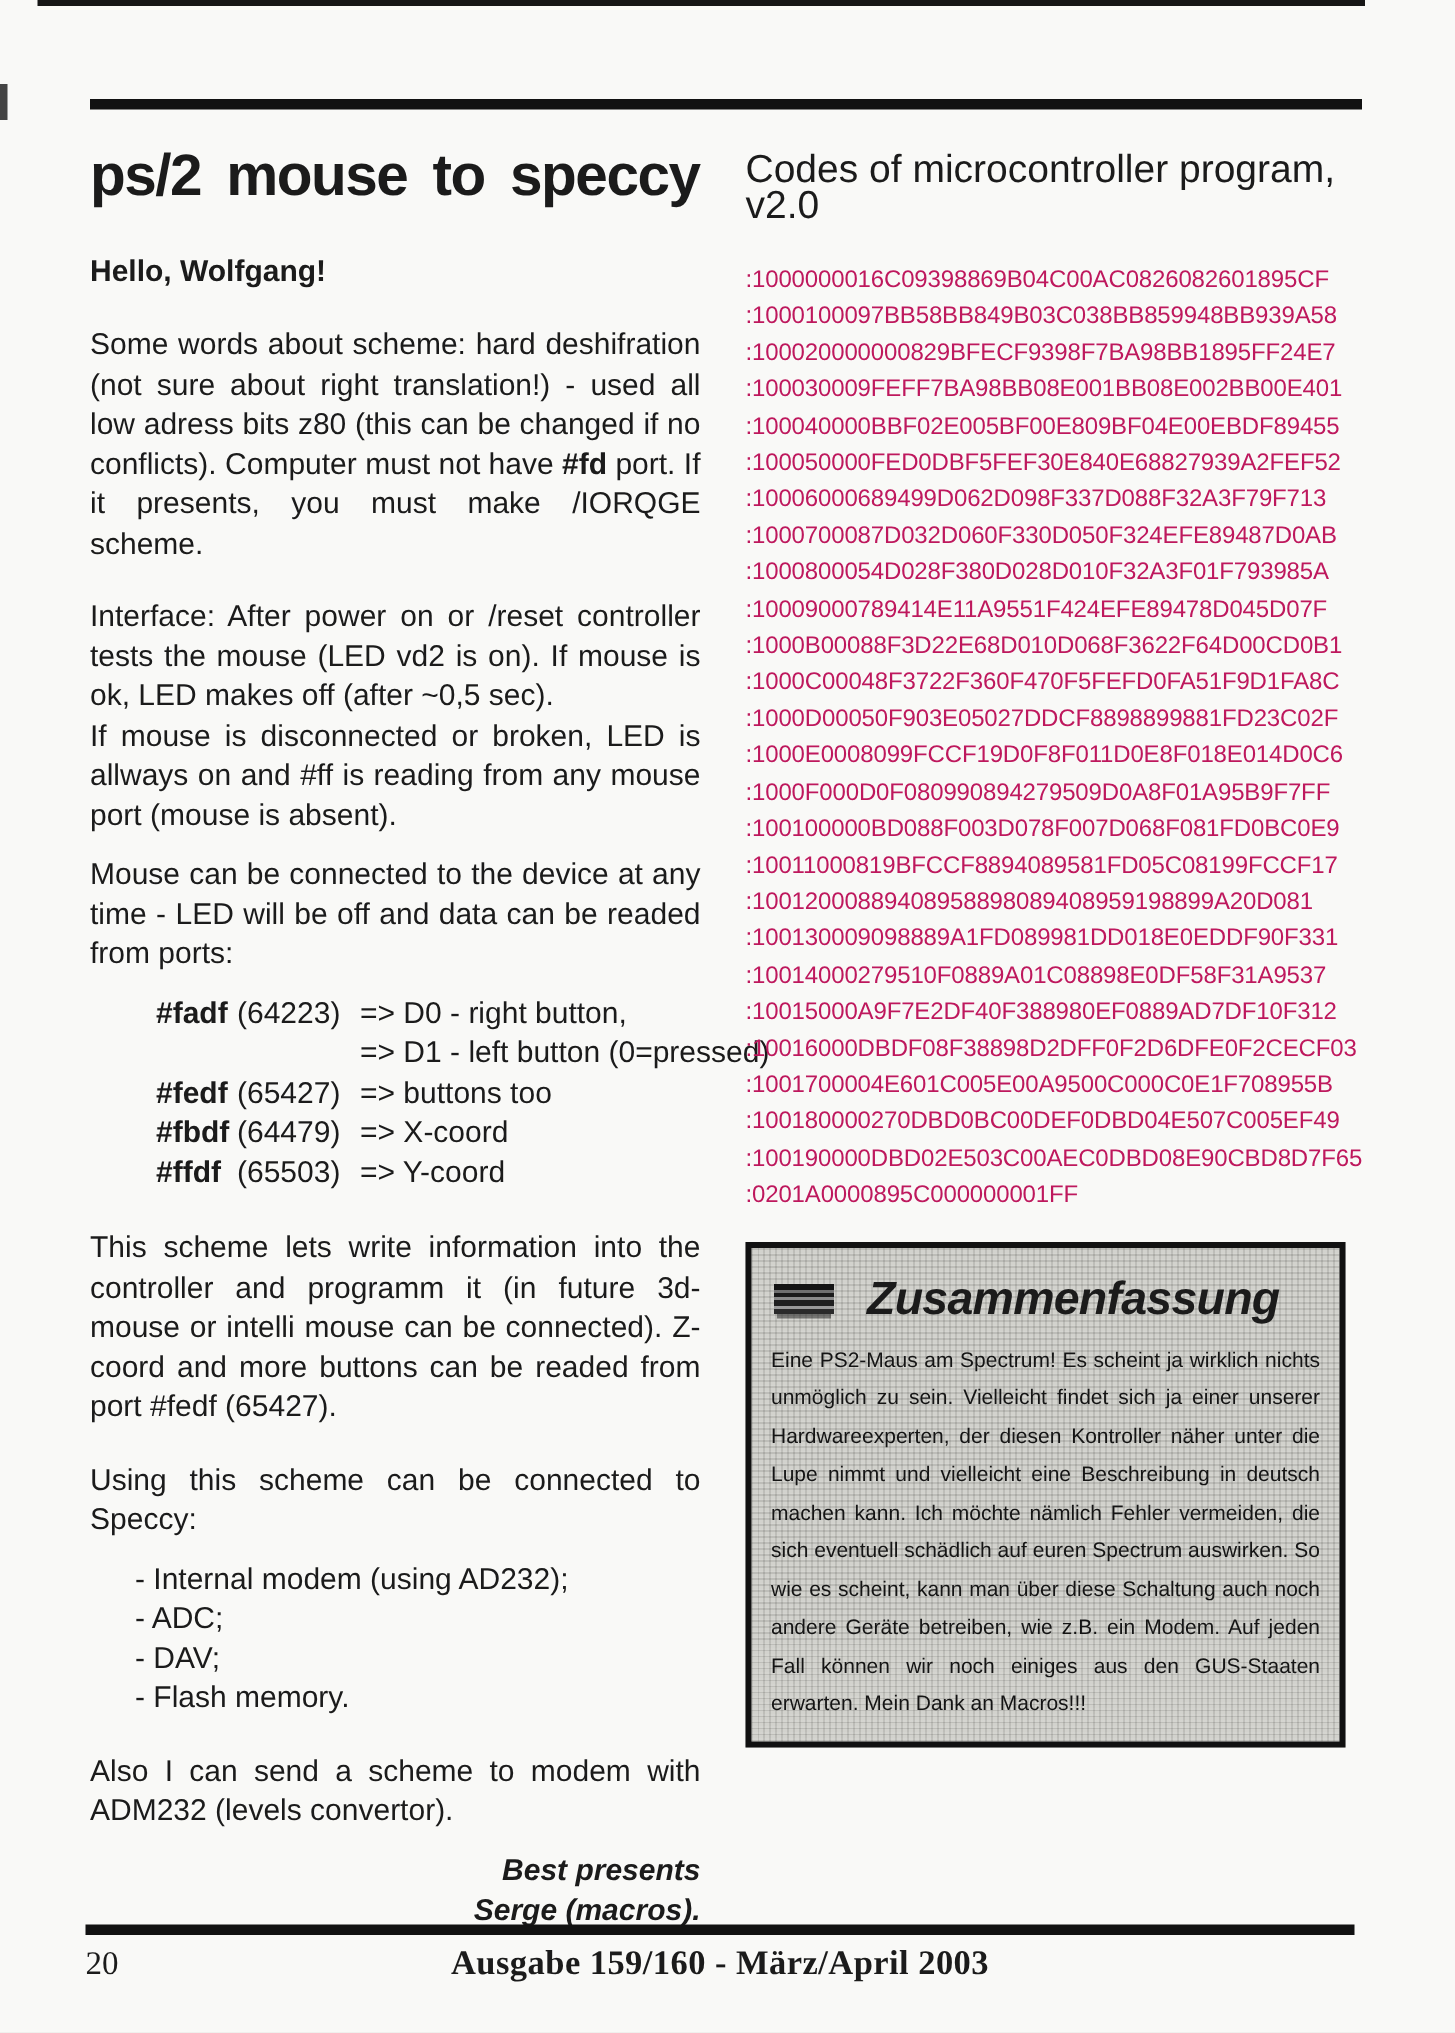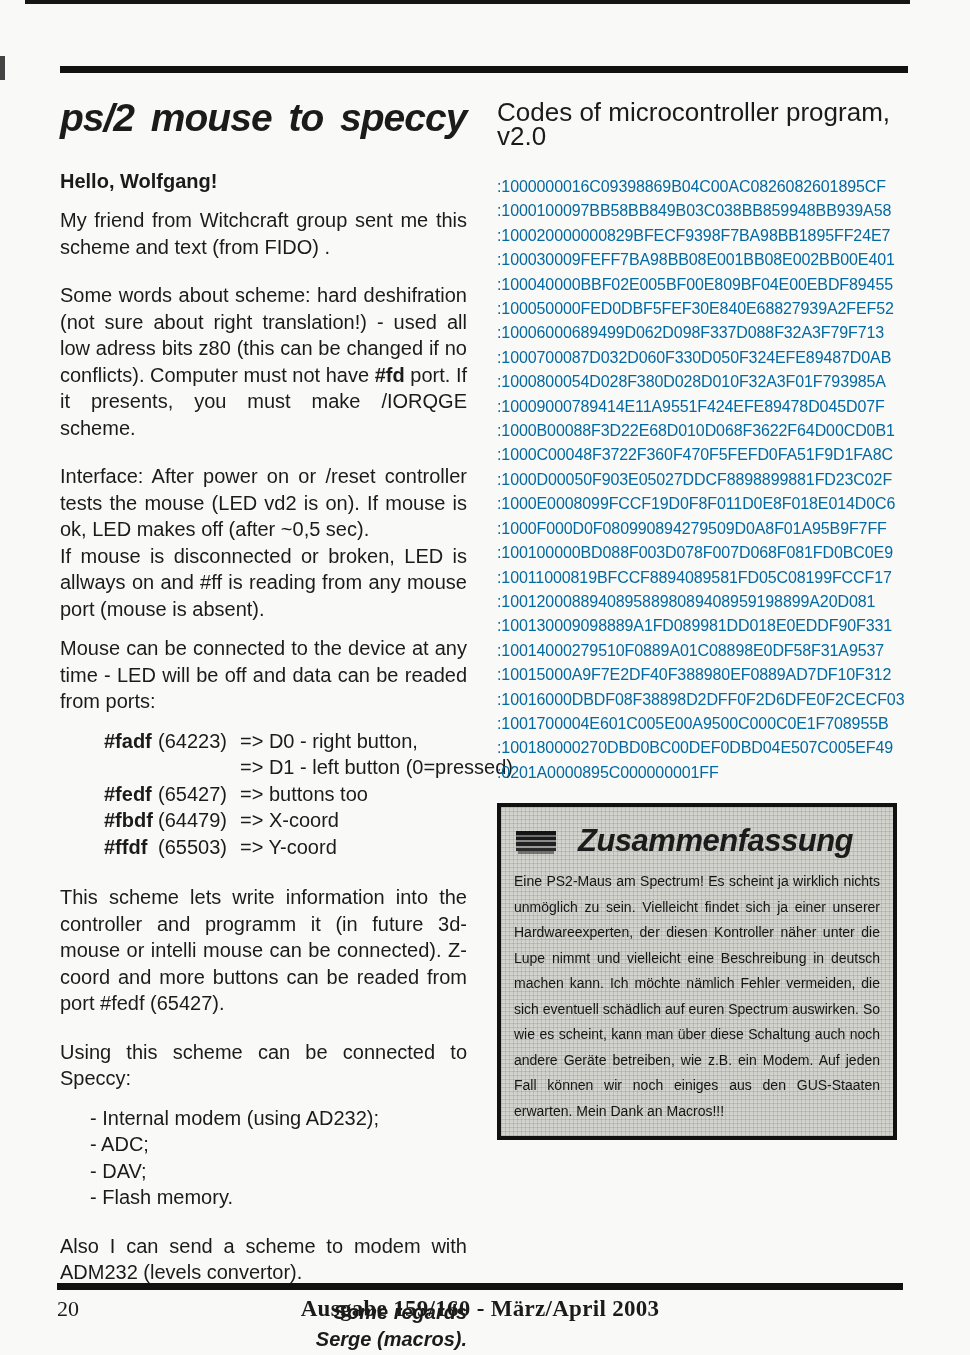--- a/index.html
+++ b/index.html
@@ -9,41 +9,41 @@
     font-family:"Liberation Sans",sans-serif;
   }
   .top-edge{position:absolute;left:25px;top:0;width:885px;height:4px;background:#161616;}
   .left-edge-mark{position:absolute;left:0;top:56px;width:5px;height:24px;background:#444;}
   .header-rule{position:absolute;left:60px;top:66px;width:848px;height:7px;background:#121212;}
 
   .col-left{position:absolute;left:60px;top:94px;width:407px;}
   .col-right{position:absolute;left:497px;top:100px;width:418px;}
 
   .title{
-    font-style:italic;font-weight:700;font-size:39px;line-height:48px;
+    font-weight:700;font-size:39px;line-height:48px;
     letter-spacing:-1px;word-spacing:7px;margin:0 0 26px 0;white-space:nowrap;
   }
   .greeting{font-weight:700;font-size:20px;line-height:27px;margin:0 0 12px 0;}
   .para{font-size:20px;line-height:26.5px;text-align:justify;margin:0 0 13px 0;}
   .para.tight{margin-bottom:0;}
   .para.gap{margin-top:22px;}
   .b{font-weight:700;}
 
   .ports{margin:6px 0 24px 0;font-size:20px;line-height:26.5px;}
   .port-row{display:flex;white-space:nowrap;}
   .port-tag{font-weight:700;width:54px;flex:0 0 auto;margin-left:44px;}
   .port-num{width:82px;flex:0 0 auto;}
 
   .bullets{margin:0 0 13px 0;padding-left:30px;font-size:20px;line-height:26.5px;}
   .bullets div{white-space:nowrap;}
 
   .signature{margin-top:9px;text-align:right;font-weight:700;font-style:italic;font-size:20px;line-height:27px;}
 
   .codes-heading{font-weight:400;font-size:26px;line-height:24px;margin:0;}
-  .hex{margin-top:27px;font-size:16px;line-height:24.4px;letter-spacing:-0.1px;color:#0369a1;}
+  .hex{margin-top:27px;font-size:16px;line-height:24.4px;letter-spacing:-0.1px;color:#be185d;}
   .hex div{white-space:nowrap;}
 
   .summary-box{
     margin-top:18px;width:400px;border:4px solid #111;
     background-color:#d2d2cd;
     background-image:
       repeating-linear-gradient(0deg, rgba(0,0,0,0.10) 0 1px, rgba(255,255,255,0.06) 1px 2px, rgba(0,0,0,0) 2px 4px),
       repeating-linear-gradient(90deg, rgba(0,0,0,0.10) 0 1px, rgba(0,0,0,0) 1px 4px);
     padding:12px 13px 12px 13px;box-sizing:border-box;
   }
@@ -67,21 +67,20 @@
 <body>
 
 <div class="page">
   <div class="top-edge"></div>
   <div class="left-edge-mark"></div>
   <div class="header-rule"></div>
 
   <div class="col-left">
     <h1 class="title">ps/2 mouse to speccy</h1>
     <div class="greeting">Hello, Wolfgang!</div>
-    <p class="para">My friend from Witchcraft group sent me this scheme and text (from FIDO) .</p>
     <p class="para gap"><span>Some words about scheme: hard deshifration (not sure about right translation!) - used all low adress bits z80 (this can be changed if no conflicts). Computer must not have </span><span class="b">#fd</span><span> port. If it presents, you must make /IORQGE scheme.</span></p>
     <p class="para tight gap">Interface: After power on or /reset controller tests the mouse (LED vd2 is on). If mouse is ok, LED makes off (after ~0,5 sec).</p>
     <p class="para">If mouse is disconnected or broken, LED is allways on and #ff is reading from any mouse port (mouse is absent).</p>
     <p class="para">Mouse can be connected to the device at any time - LED will be off and data can be readed from ports:</p>
 
     <div class="ports">
       <div class="port-row">
         <span class="port-tag">#fadf</span>
         <span class="port-num">(64223)</span>
         <span>=&gt; D0 - right button,</span>
@@ -111,21 +110,21 @@
     <p class="para">This scheme lets write information into the controller and programm it (in future 3d-mouse or intelli mouse can be connected). Z-coord and more buttons can be readed from port #fedf (65427).</p>
     <p class="para gap">Using this scheme can be connected to Speccy:</p>
     <div class="bullets">
         <div>- Internal modem (using AD232);</div>
         <div>- ADC;</div>
         <div>- DAV;</div>
         <div>- Flash memory.</div>
       </div>
     <p class="para gap">Also I can send a scheme to modem with ADM232 (levels convertor).</p>
     <div class="signature">
-      <div>Some regards</div>
+      <div>Best presents</div>
       <div>Serge (macros).</div>
     </div>
   </div>
 
   <div class="col-right">
     <div class="codes-heading">Codes of microcontroller program, v2.0</div>
     <div class="hex">
         <div>:1000000016C09398869B04C00AC0826082601895CF</div>
         <div>:1000100097BB58BB849B03C038BB859948BB939A58</div>
         <div>:100020000000829BFECF9398F7BA98BB1895FF24E7</div>
@@ -143,20 +142,21 @@
         <div>:1000F000D0F080990894279509D0A8F01A95B9F7FF</div>
         <div>:100100000BD088F003D078F007D068F081FD0BC0E9</div>
         <div>:10011000819BFCCF8894089581FD05C08199FCCF17</div>
         <div>:10012000889408958898089408959198899A20D081</div>
         <div>:100130009098889A1FD089981DD018E0EDDF90F331</div>
         <div>:10014000279510F0889A01C08898E0DF58F31A9537</div>
         <div>:10015000A9F7E2DF40F388980EF0889AD7DF10F312</div>
         <div>:10016000DBDF08F38898D2DFF0F2D6DFE0F2CECF03</div>
         <div>:1001700004E601C005E00A9500C000C0E1F708955B</div>
         <div>:100180000270DBD0BC00DEF0DBD04E507C005EF49</div>
+        <div>:100190000DBD02E503C00AEC0DBD08E90CBD8D7F65</div>
         <div>:0201A0000895C000000001FF</div>
       </div>
 
     <div class="summary-box">
       <div class="summary-head">
         <div class="flag-icon"></div>
         <div class="summary-title">Zusammenfassung</div>
       </div>
       <div class="summary-body">Eine PS2-Maus am Spectrum! Es scheint ja wirklich nichts unmöglich zu sein. Vielleicht findet sich ja einer unserer Hardwareexperten, der diesen Kontroller näher unter die Lupe nimmt und vielleicht eine Beschreibung in deutsch machen kann. Ich möchte nämlich Fehler vermeiden, die sich eventuell schädlich auf euren Spectrum auswirken. So wie es scheint, kann man über diese Schaltung auch noch andere Geräte betreiben, wie z.B. ein Modem. Auf jeden Fall können wir noch einiges aus den GUS-Staaten erwarten. Mein Dank an Macros!!!</div>
     </div>

